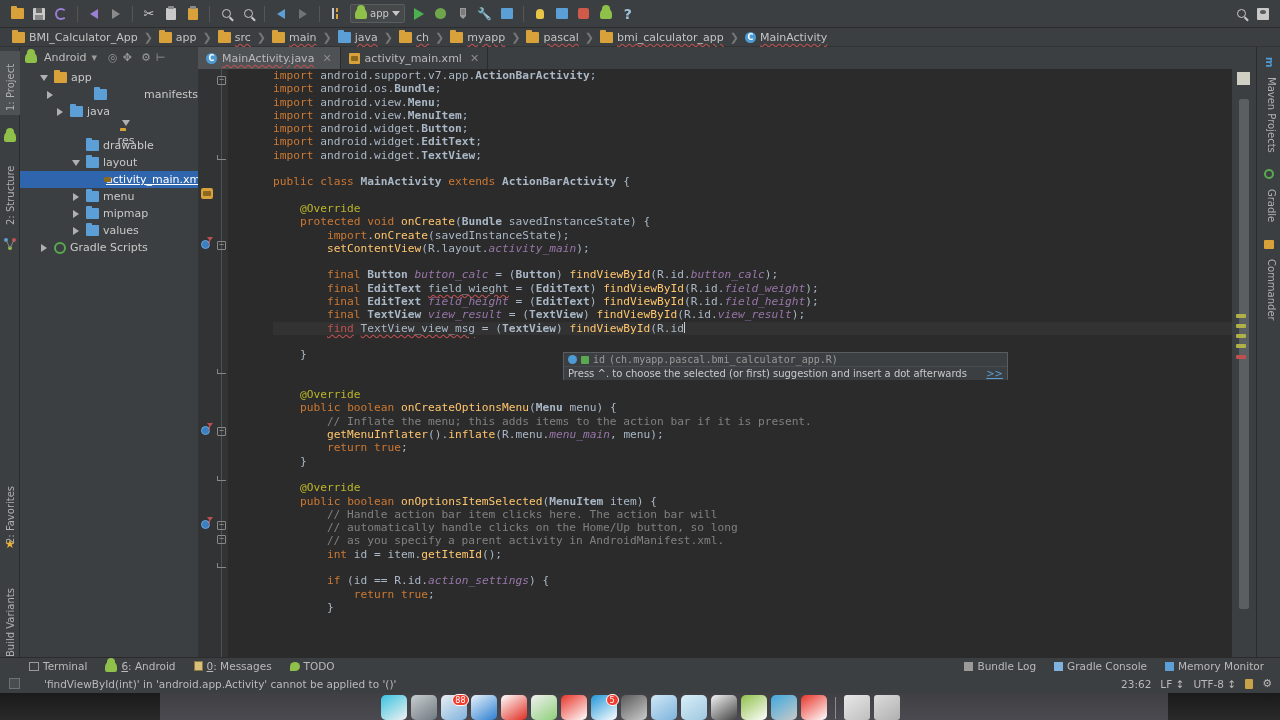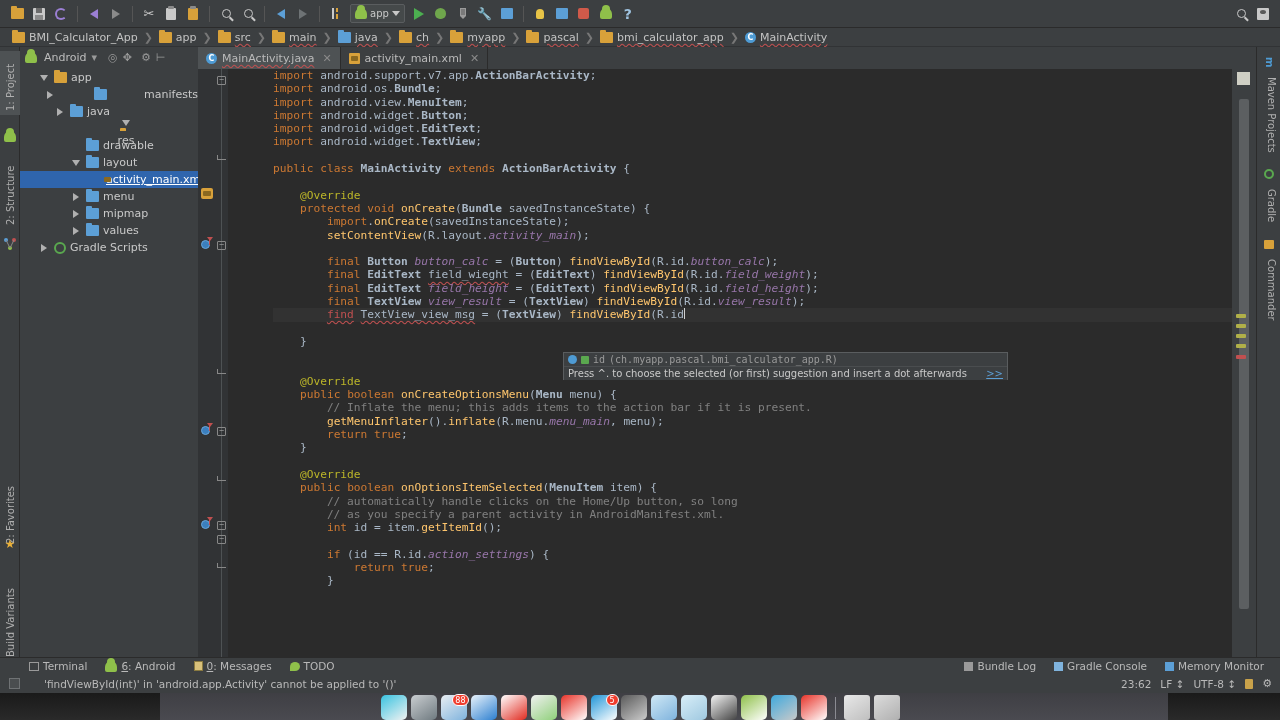--- a/index.html
+++ b/index.html
@@ -475,20 +475,21 @@
       <div class="foldminus" style="top:452px;">─</div>
       <div class="foldminus" style="top:466px;">─</div>
       <div class="foldend" style="top:494px;"></div>
     </div>
 
     <div id="codearea">
 
       <div id="codelines">
           <div class="cline"><span class="kw">import</span>&nbsp;<span class="id">android</span>.<span class="id">support</span>.<span class="id">v7</span>.<span class="id">app</span>.<span class="typ">ActionBarActivity</span>;</div>
           <div class="cline"><span class="kw">import</span>&nbsp;<span class="id">android</span>.<span class="id">os</span>.<span class="typ">Bundle</span>;</div>
+          <div class="cline"><span class="kw">import</span>&nbsp;<span class="id">android</span>.<span class="id">view</span>.<span class="typ">Menu</span>;</div>
           <div class="cline"><span class="kw">import</span>&nbsp;<span class="id">android</span>.<span class="id">view</span>.<span class="typ">MenuItem</span>;</div>
           <div class="cline"><span class="kw">import</span>&nbsp;<span class="id">android</span>.<span class="id">widget</span>.<span class="typ">Button</span>;</div>
           <div class="cline"><span class="kw">import</span>&nbsp;<span class="id">android</span>.<span class="id">widget</span>.<span class="typ">EditText</span>;</div>
           <div class="cline"><span class="kw">import</span>&nbsp;<span class="id">android</span>.<span class="id">widget</span>.<span class="typ">TextView</span>;</div>
           <div class="cline">&nbsp;</div>
           <div class="cline"><span class="kw">public</span>&nbsp;<span class="kw">class</span>&nbsp;<span class="typ">MainActivity</span>&nbsp;<span class="kw">extends</span>&nbsp;<span class="typ">ActionBarActivity</span>&nbsp;{</div>
           <div class="cline">&nbsp;</div>
           <div class="cline">&nbsp;&nbsp;&nbsp;&nbsp;<span class="ann">@Override</span></div>
           <div class="cline">&nbsp;&nbsp;&nbsp;&nbsp;<span class="kw">protected</span>&nbsp;<span class="kw">void</span>&nbsp;<span class="mth">onCreate</span>(<span class="typ">Bundle</span>&nbsp;<span class="id">savedInstanceState</span>)&nbsp;{</div>
           <div class="cline">&nbsp;&nbsp;&nbsp;&nbsp;&nbsp;&nbsp;&nbsp;&nbsp;<span class="kw">import</span>.<span class="mth">onCreate</span>(<span class="id">savedInstanceState</span>);</div>
@@ -505,20 +506,21 @@
           <div class="cline">&nbsp;</div>
           <div class="cline">&nbsp;&nbsp;&nbsp;&nbsp;<span class="ann">@Override</span></div>
           <div class="cline">&nbsp;&nbsp;&nbsp;&nbsp;<span class="kw">public</span>&nbsp;<span class="kw">boolean</span>&nbsp;<span class="mth">onCreateOptionsMenu</span>(<span class="typ">Menu</span>&nbsp;<span class="id">menu</span>)&nbsp;{</div>
           <div class="cline"><span class="cmt">        // Inflate the menu; this adds items to the action bar if it is present.</span></div>
           <div class="cline">&nbsp;&nbsp;&nbsp;&nbsp;&nbsp;&nbsp;&nbsp;&nbsp;<span class="mth">getMenuInflater</span>().<span class="mth">inflate</span>(<span class="id">R</span>.<span class="id">menu</span>.<span class="ital">menu_main</span>,&nbsp;<span class="id">menu</span>);</div>
           <div class="cline">&nbsp;&nbsp;&nbsp;&nbsp;&nbsp;&nbsp;&nbsp;&nbsp;<span class="kw">return</span>&nbsp;<span class="kw">true</span>;</div>
           <div class="cline">&nbsp;&nbsp;&nbsp;&nbsp;}</div>
           <div class="cline">&nbsp;</div>
           <div class="cline">&nbsp;&nbsp;&nbsp;&nbsp;<span class="ann">@Override</span></div>
           <div class="cline">&nbsp;&nbsp;&nbsp;&nbsp;<span class="kw">public</span>&nbsp;<span class="kw">boolean</span>&nbsp;<span class="mth">onOptionsItemSelected</span>(<span class="typ">MenuItem</span>&nbsp;<span class="id">item</span>)&nbsp;{</div>
+          <div class="cline"><span class="cmt">        // Handle action bar item clicks here. The action bar will</span></div>
           <div class="cline"><span class="cmt">        // automatically handle clicks on the Home/Up button, so long</span></div>
           <div class="cline"><span class="cmt">        // as you specify a parent activity in AndroidManifest.xml.</span></div>
           <div class="cline">&nbsp;&nbsp;&nbsp;&nbsp;&nbsp;&nbsp;&nbsp;&nbsp;<span class="kw">int</span>&nbsp;<span class="id">id</span>&nbsp;=&nbsp;<span class="id">item</span>.<span class="mth">getItemId</span>();</div>
           <div class="cline">&nbsp;</div>
           <div class="cline">&nbsp;&nbsp;&nbsp;&nbsp;&nbsp;&nbsp;&nbsp;&nbsp;<span class="kw">if</span>&nbsp;(<span class="id">id</span>&nbsp;==&nbsp;<span class="id">R</span>.<span class="id">id</span>.<span class="ital">action_settings</span>)&nbsp;{</div>
           <div class="cline">&nbsp;&nbsp;&nbsp;&nbsp;&nbsp;&nbsp;&nbsp;&nbsp;&nbsp;&nbsp;&nbsp;&nbsp;<span class="kw">return</span>&nbsp;<span class="kw">true</span>;</div>
           <div class="cline">&nbsp;&nbsp;&nbsp;&nbsp;&nbsp;&nbsp;&nbsp;&nbsp;}</div>
         </div>
     </div>
 

